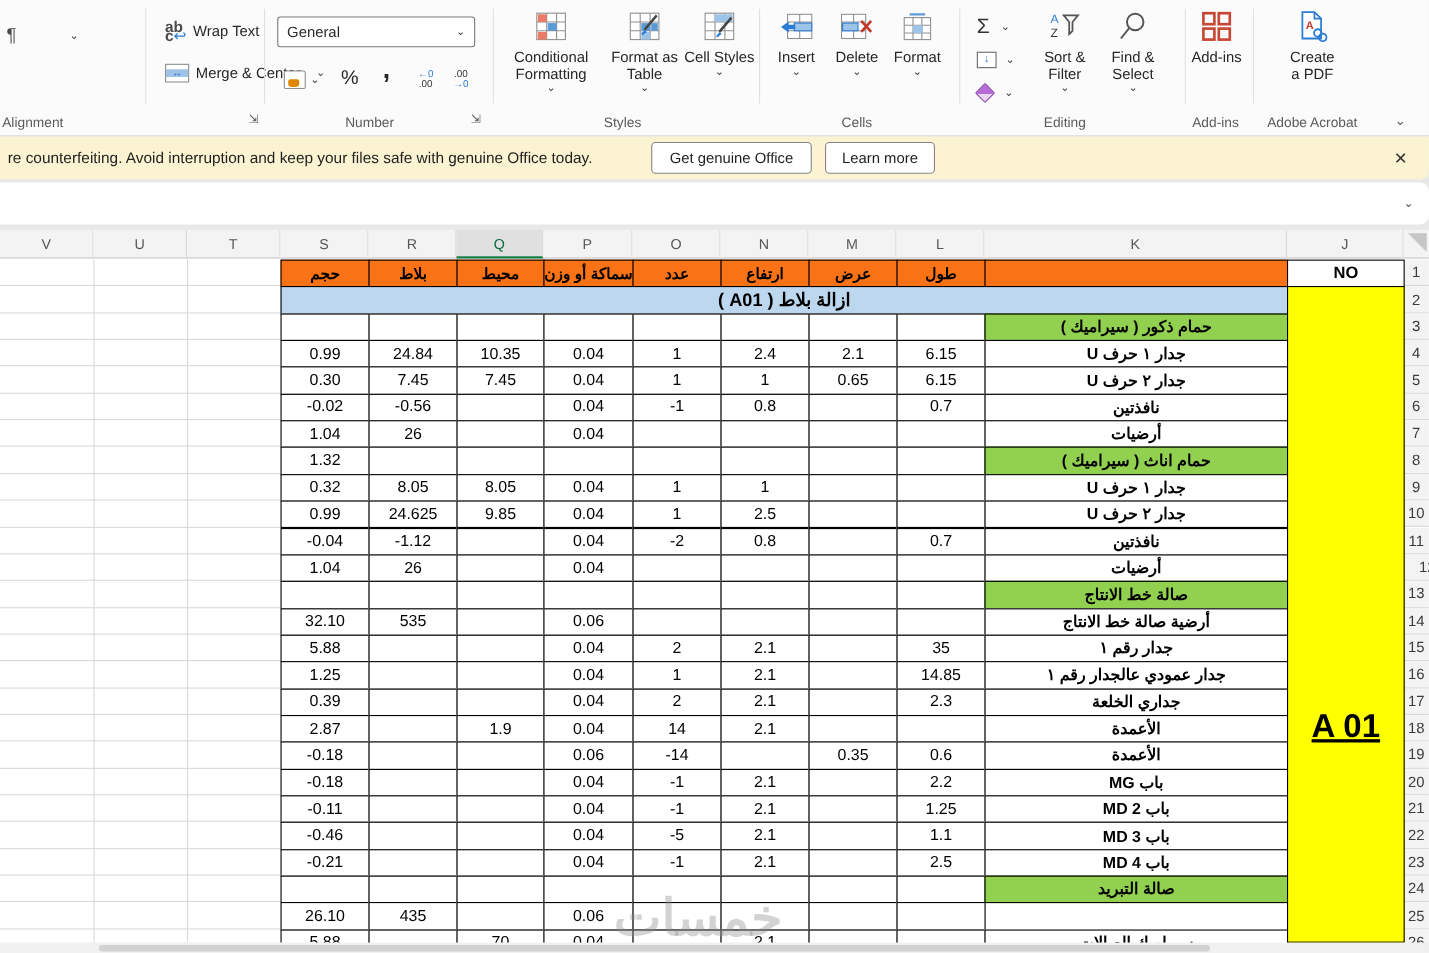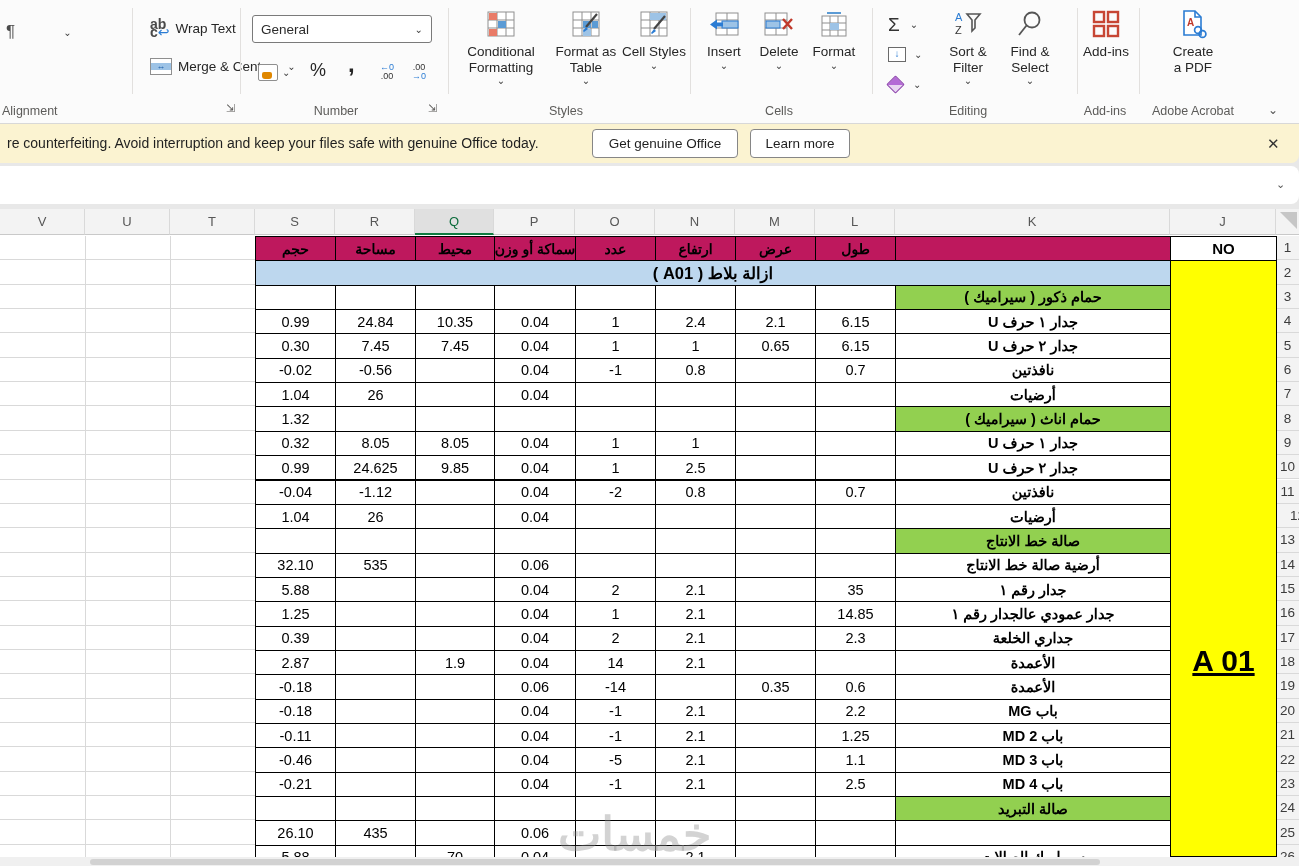--- a/index.html
+++ b/index.html
@@ -54,21 +54,21 @@
           font-size:13px;color:#575757;}
   .colhdr.sel{background:#E0E0E0;border-bottom:2px solid #107C41;color:#0B6B3A;}
   .cornerbox{position:absolute;top:0;height:26px;background:#F3F3F3;border-bottom:1px solid #C9C9C9;box-sizing:border-box;}
   .cornerbox .tri{position:absolute;right:2px;top:3px;width:0;height:0;
                   border-top:17px solid #C6C6C6;border-left:17px solid transparent;}
   .rowhdr{position:absolute;background:#F3F3F3;border-bottom:1px solid #D9D9D9;box-sizing:border-box;
           display:flex;align-items:center;justify-content:center;font-size:13.5px;color:#3c3c3c;}
   .gline{position:absolute;background:#D9D9D9;}
   .tcell{position:absolute;border:1px solid #000;box-sizing:border-box;background:#fff;
          display:flex;align-items:center;justify-content:center;font-size:14.5px;color:#000;overflow:hidden;}
-  .tcell.hdr{background:#be185d;font-weight:bold;font-size:14px;direction:rtl;white-space:nowrap;}
+  .tcell.hdr{background:#f97316;font-weight:bold;font-size:14px;direction:rtl;white-space:nowrap;}
   .tcell.lbl{font-weight:bold;direction:rtl;white-space:nowrap;}
   .tcell.sect{background:#92D050;}
   .tcell.title{background:#BDD7EE;font-weight:bold;font-size:16.5px;direction:rtl;}
   .tcell.nohdr{font-weight:bold;font-size:15px;}
   .jmerge{position:absolute;background:#FFFF00;border:1px solid #000;box-sizing:border-box;}
   .jmerge .a01{position:absolute;top:383px;left:0;width:100%;text-align:center;font-size:30px;font-weight:bold;
                text-decoration:underline;text-decoration-thickness:3px;color:#000;}
   .watermark{position:absolute;left:558px;top:598px;font-size:46px;font-weight:bold;color:rgba(140,140,140,0.38);
              direction:rtl;pointer-events:none;}
   .hscroll{position:absolute;left:0;top:857px;width:1299px;height:9px;background:#F0F0F0;}
@@ -358,21 +358,21 @@
     <div class="gline" style="left: 0px; top: 488.65px; width: 255px; height: 1px;"></div>
     <div class="gline" style="left: 0px; top: 513px; width: 255px; height: 1px;"></div>
     <div class="gline" style="left: 0px; top: 537.35px; width: 255px; height: 1px;"></div>
     <div class="gline" style="left: 0px; top: 561.7px; width: 255px; height: 1px;"></div>
     <div class="gline" style="left: 0px; top: 586.05px; width: 255px; height: 1px;"></div>
     <div class="gline" style="left: 0px; top: 610.4px; width: 255px; height: 1px;"></div>
     <div class="gline" style="left: 0px; top: 634.75px; width: 255px; height: 1px;"></div>
     <div class="gline" style="left: 85px; top: 27px; width: 1px; height: 621px;"></div>
     <div class="gline" style="left: 170px; top: 27px; width: 1px; height: 621px;"></div>
     <div class="tcell hdr" style="left: 255px; top: 27px; width: 81px; height: 25.35px;">حجم</div>
-    <div class="tcell hdr" style="left: 335px; top: 27px; width: 81px; height: 25.35px;">مساحة</div>
+    <div class="tcell hdr" style="left: 335px; top: 27px; width: 81px; height: 25.35px;">بلاط</div>
     <div class="tcell hdr" style="left: 415px; top: 27px; width: 80px; height: 25.35px;">محيط</div>
     <div class="tcell hdr" style="left: 494px; top: 27px; width: 82px; height: 25.35px;">سماكة أو وزن</div>
     <div class="tcell hdr" style="left: 575px; top: 27px; width: 81px; height: 25.35px;">عدد</div>
     <div class="tcell hdr" style="left: 655px; top: 27px; width: 81px; height: 25.35px;">ارتفاع</div>
     <div class="tcell hdr" style="left: 735px; top: 27px; width: 81px; height: 25.35px;">عرض</div>
     <div class="tcell hdr" style="left: 815px; top: 27px; width: 81px; height: 25.35px;">طول</div>
     <div class="tcell hdr" style="left: 895px; top: 27px; width: 276px; height: 25.35px;"></div>
     <div class="tcell nohdr" style="left: 1170px; top: 27px; width: 107px; height: 25.35px;">NO</div>
     <div class="tcell title" style="left: 255px; top: 51.35px; width: 916px; height: 25.35px;">ازالة بلاط ( A01 )</div>
     <div class="tcell" style="left: 255px; top: 75.7px; width: 81px; height: 25.35px;"></div>

